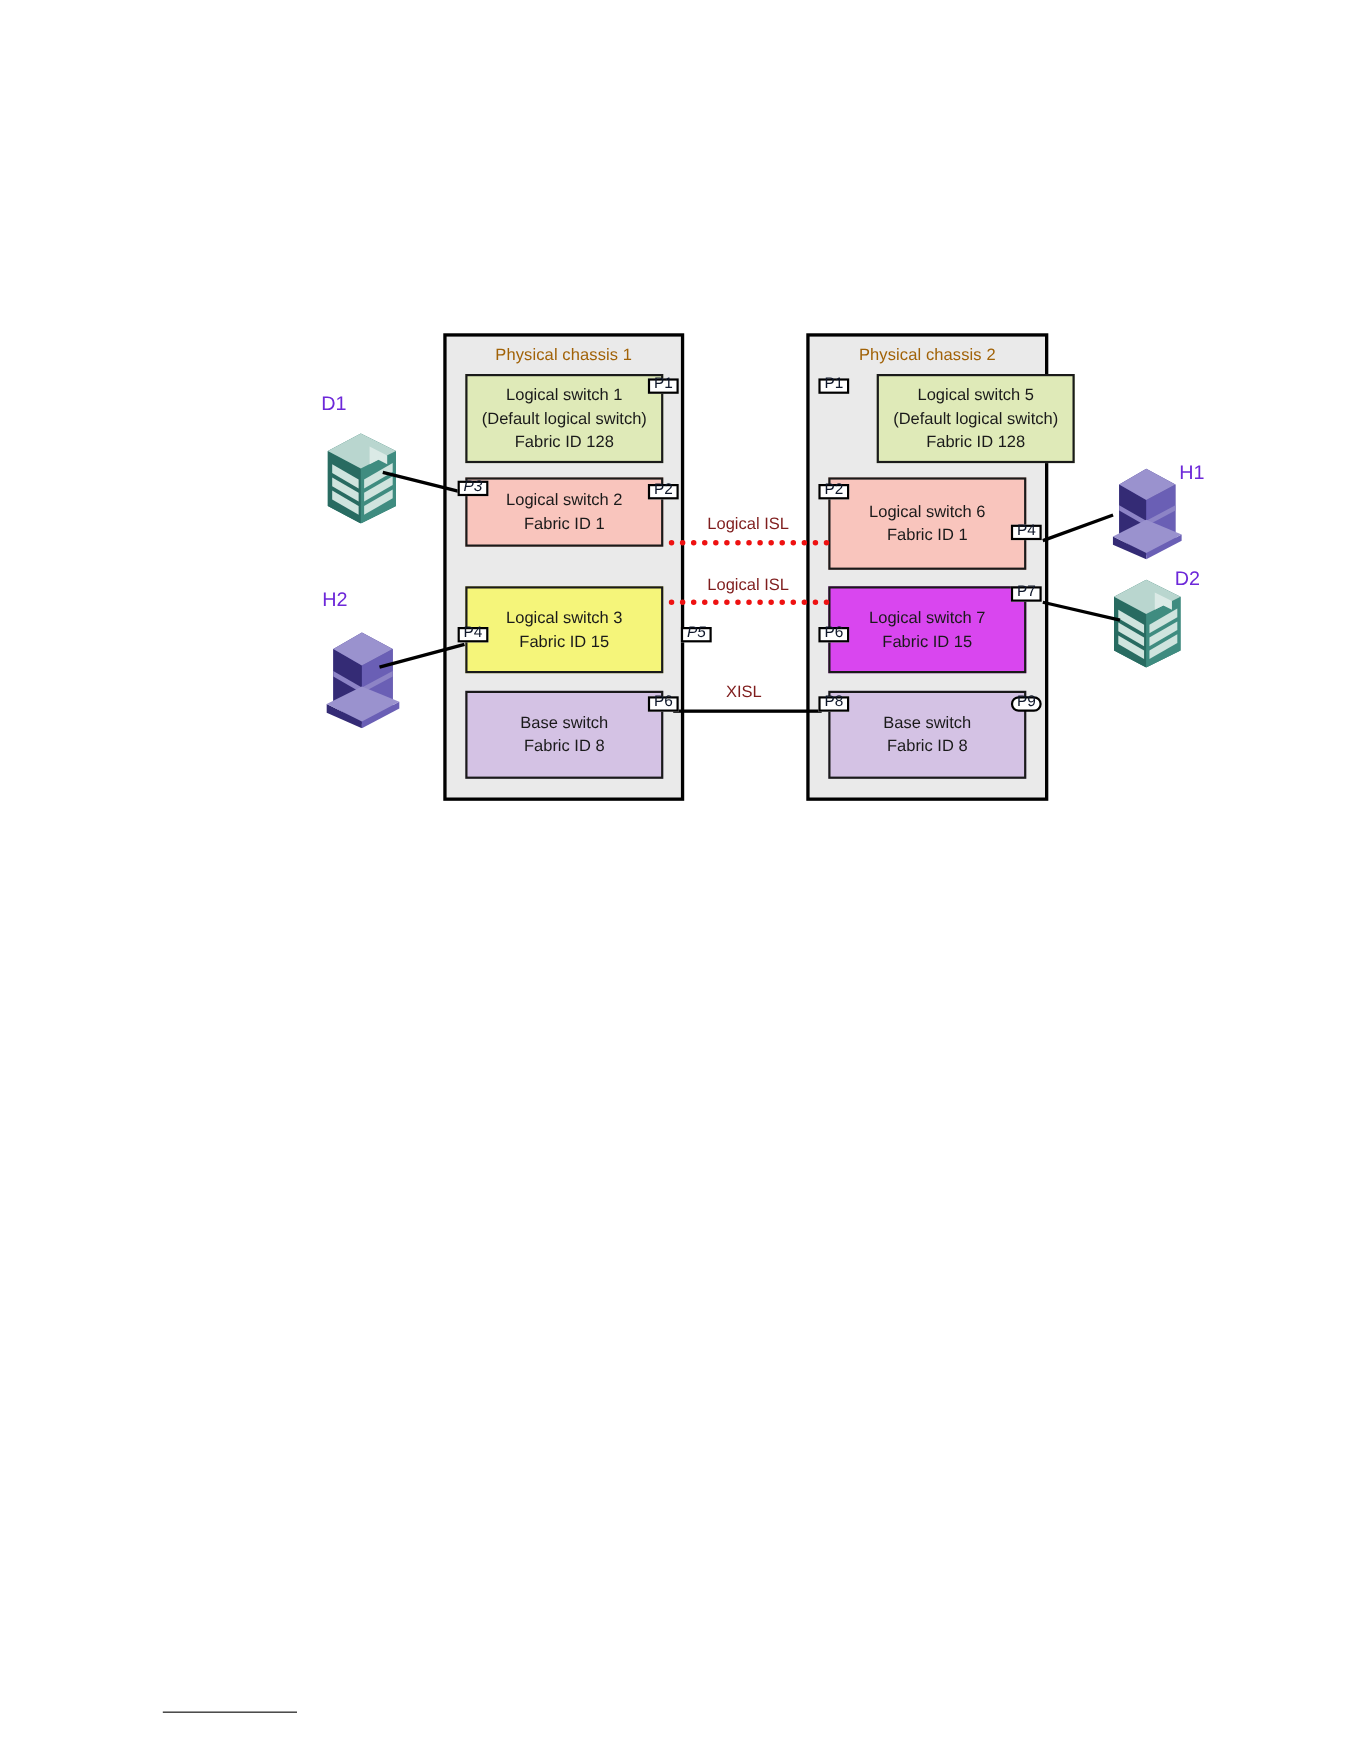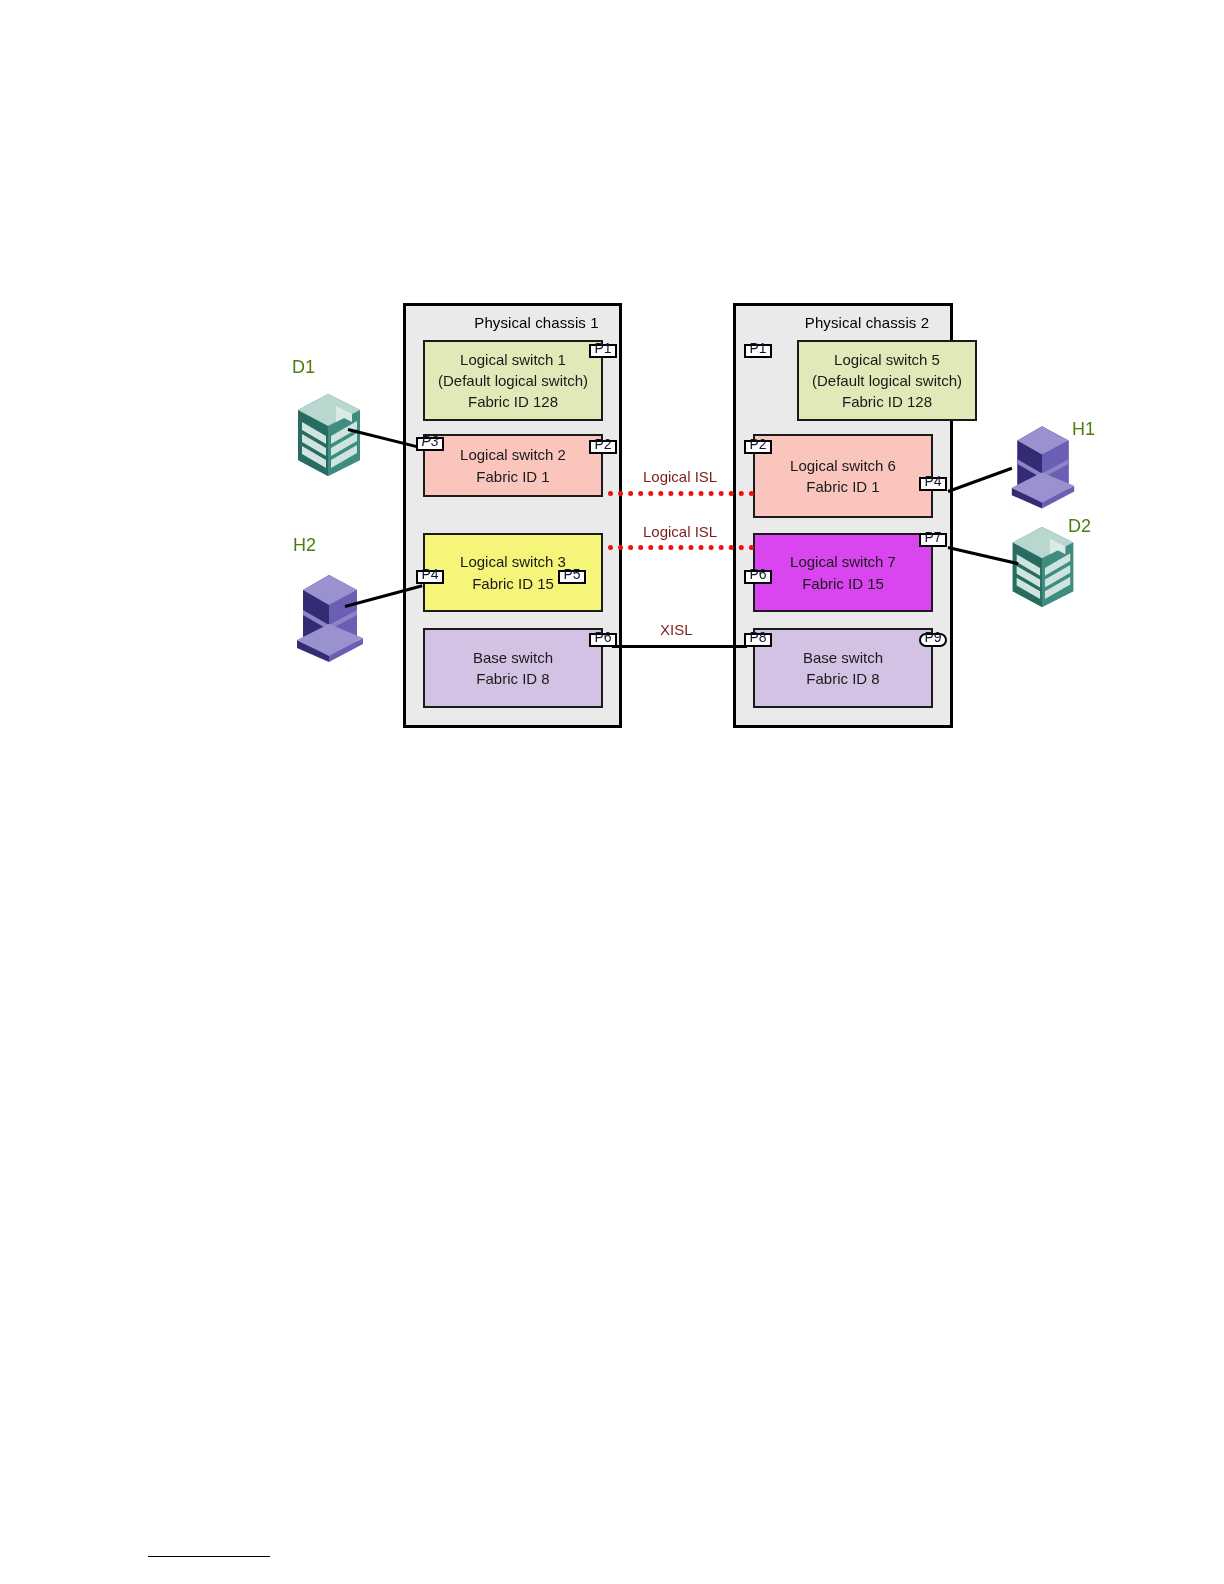--- a/index.html
+++ b/index.html
@@ -31,23 +31,22 @@
     border: 3px solid #000000;
     box-sizing: border-box;
   }
   .chassis-title {
     position: absolute;
     top: 8px;
     left: 0;
     width: 100%;
     text-align: center;
     font-size: 15px;
-    color: #000000;
+    color: #a16207;
     letter-spacing: 0.1px;
-    padding-left: 24px;
   }
   .lswitch {
     position: absolute;
     border: 2.5px solid #1a1a1a;
     box-sizing: border-box;
     display: flex;
     flex-direction: column;
     align-items: center;
     justify-content: center;
     text-align: center;
@@ -86,21 +85,21 @@
   .edge-label {
     position: absolute;
     font-size: 15px;
     color: #7f1d1d;
     white-space: nowrap;
     z-index: 5;
   }
   .dev-label {
     position: absolute;
     font-size: 18px;
-    color: #4d7c0f;
+    color: #6d28d9;
     white-space: nowrap;
   }
   .device { position: absolute; z-index: 2; }
   .footer-rule {
     position: absolute;
     left: 148px;
     top: 1556px;
     width: 122px;
     height: 0;
     border-top: 1.5px solid #000000;
@@ -184,21 +183,21 @@
     </div>
     <div class="port" style="left:416px; top:437px;font-style:italic;">
       <span>P3</span>
     </div>
     <div class="port" style="left:589px; top:440px;">
       <span>P2</span>
     </div>
     <div class="port" style="left:416px; top:570px;">
       <span>P4</span>
     </div>
-    <div class="port" style="left:558px; top:570px;">
+    <div class="port" style="left:619px; top:570px;font-style:italic;">
       <span>P5</span>
     </div>
     <div class="port" style="left:589px; top:633px;">
       <span>P6</span>
     </div>
 
     <div class="port" style="left:744px; top:344px;">
       <span>P1</span>
     </div>
     <div class="port" style="left:744px; top:440px;">

